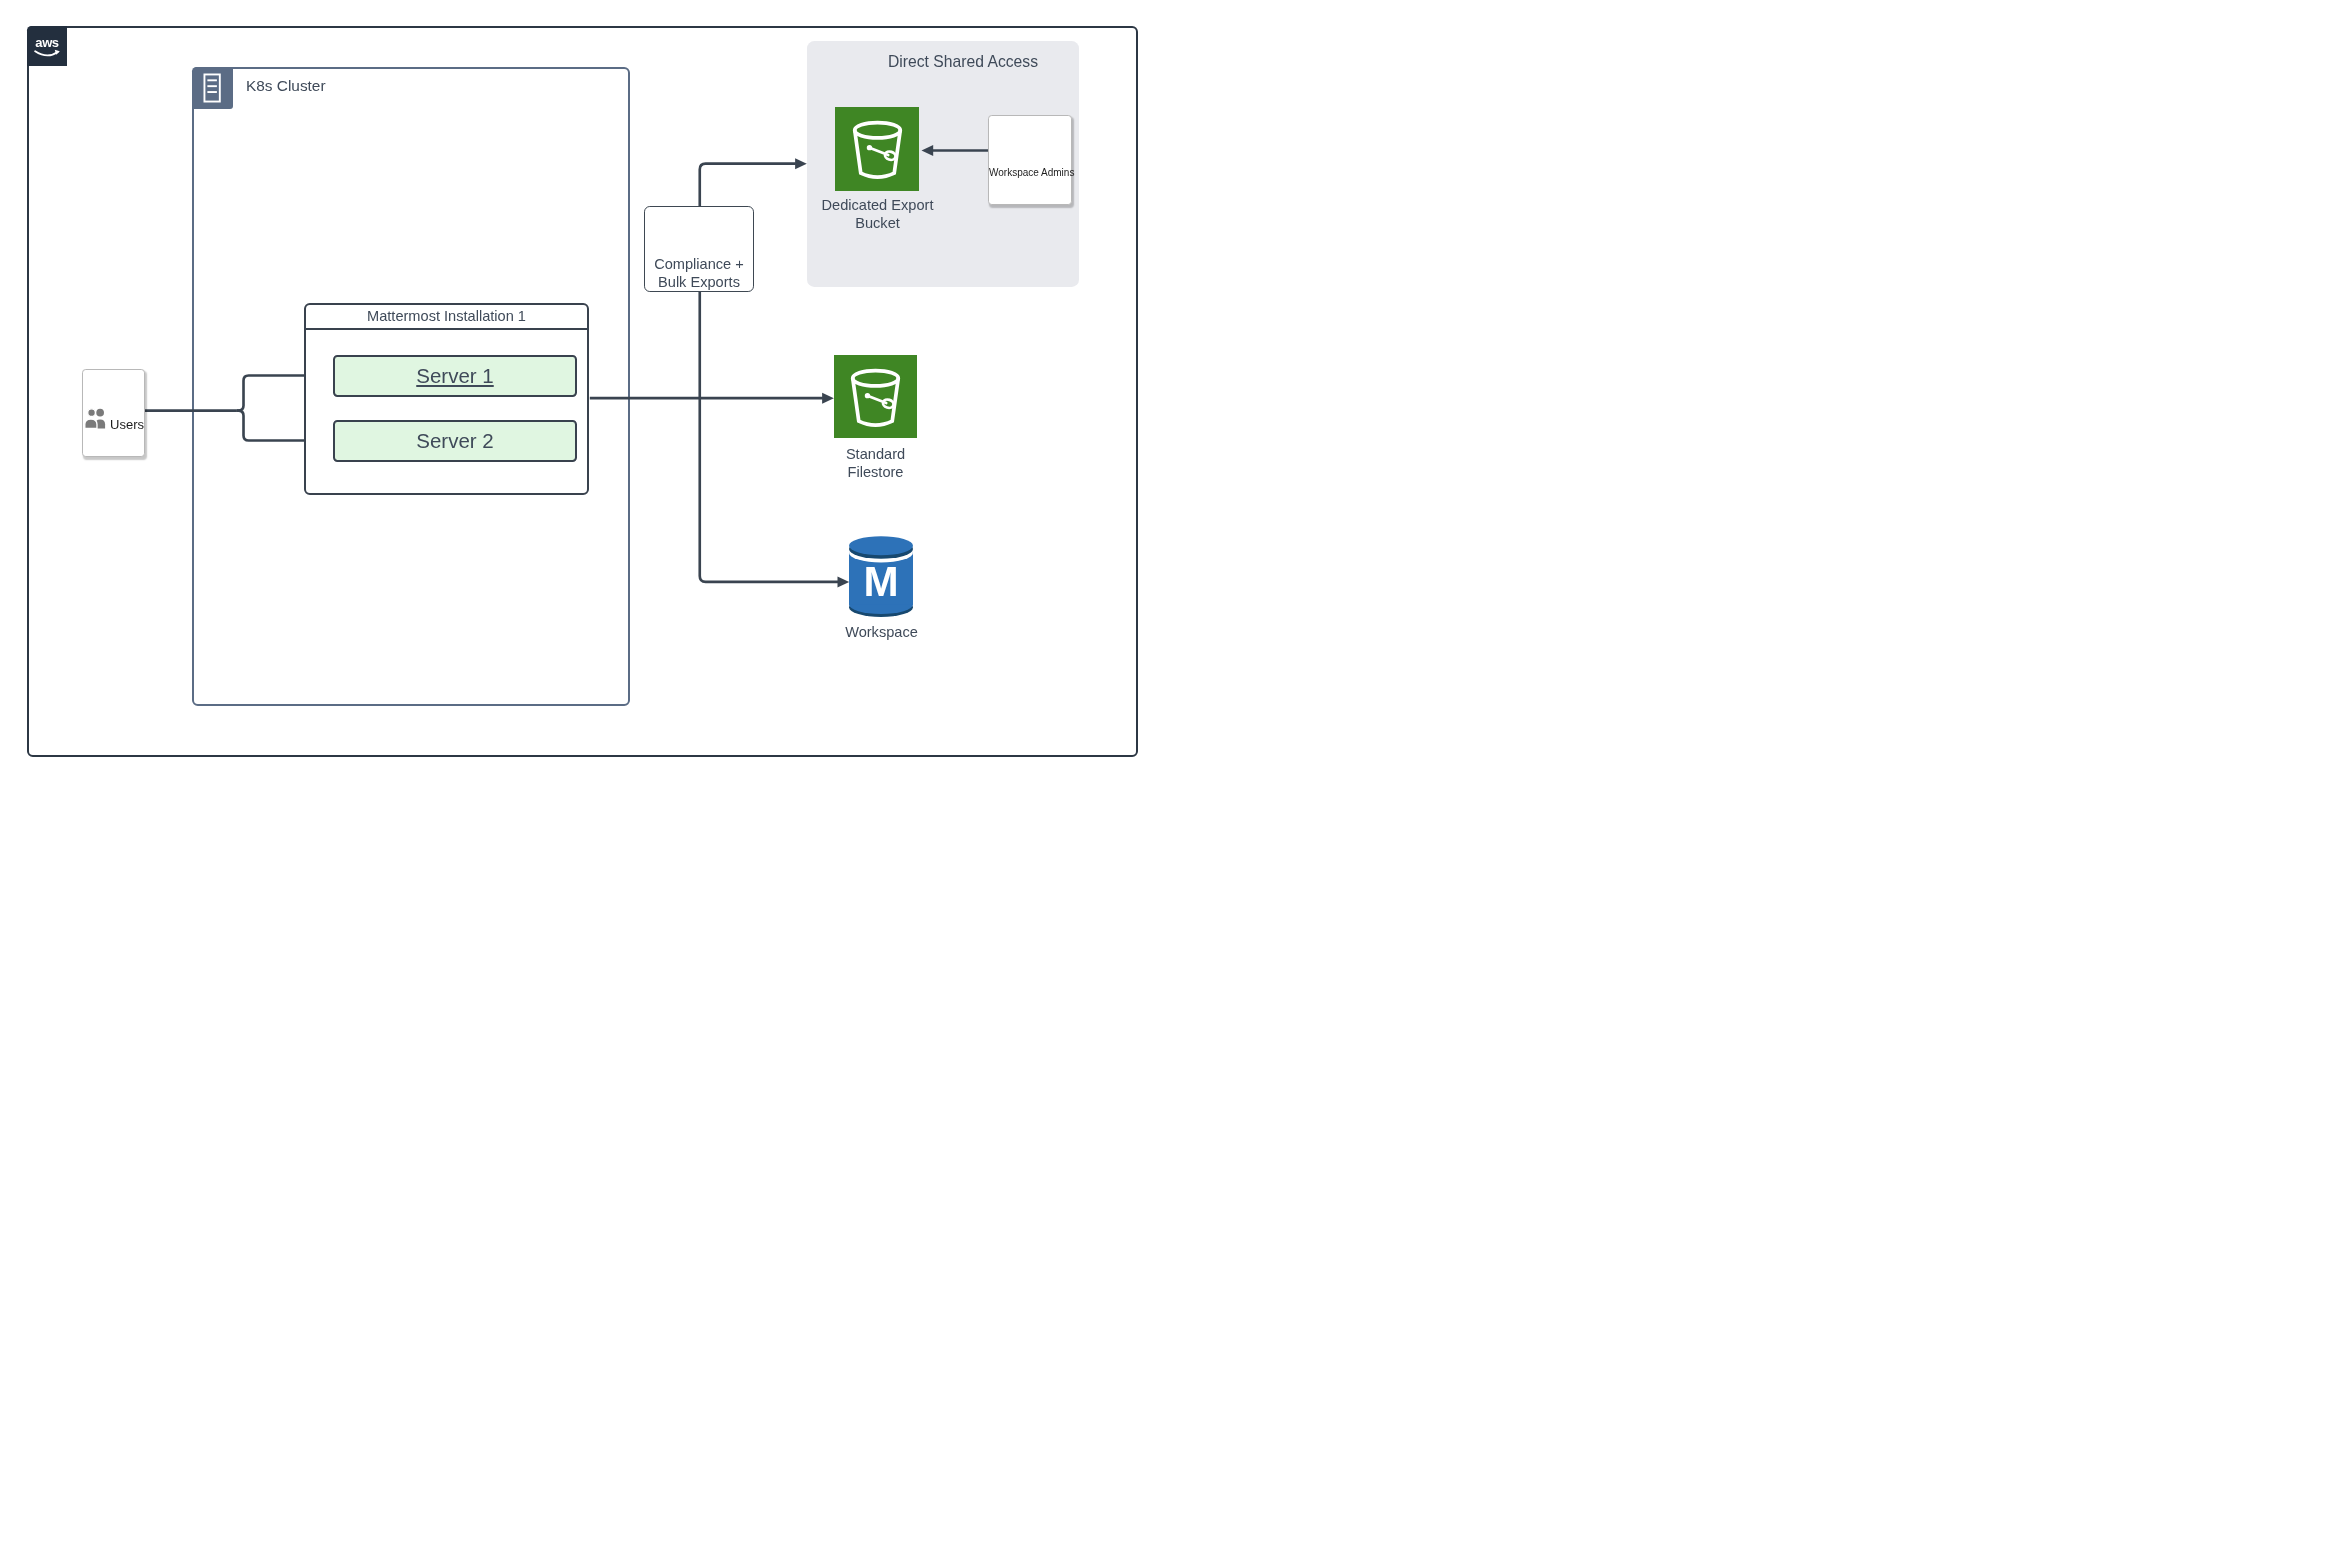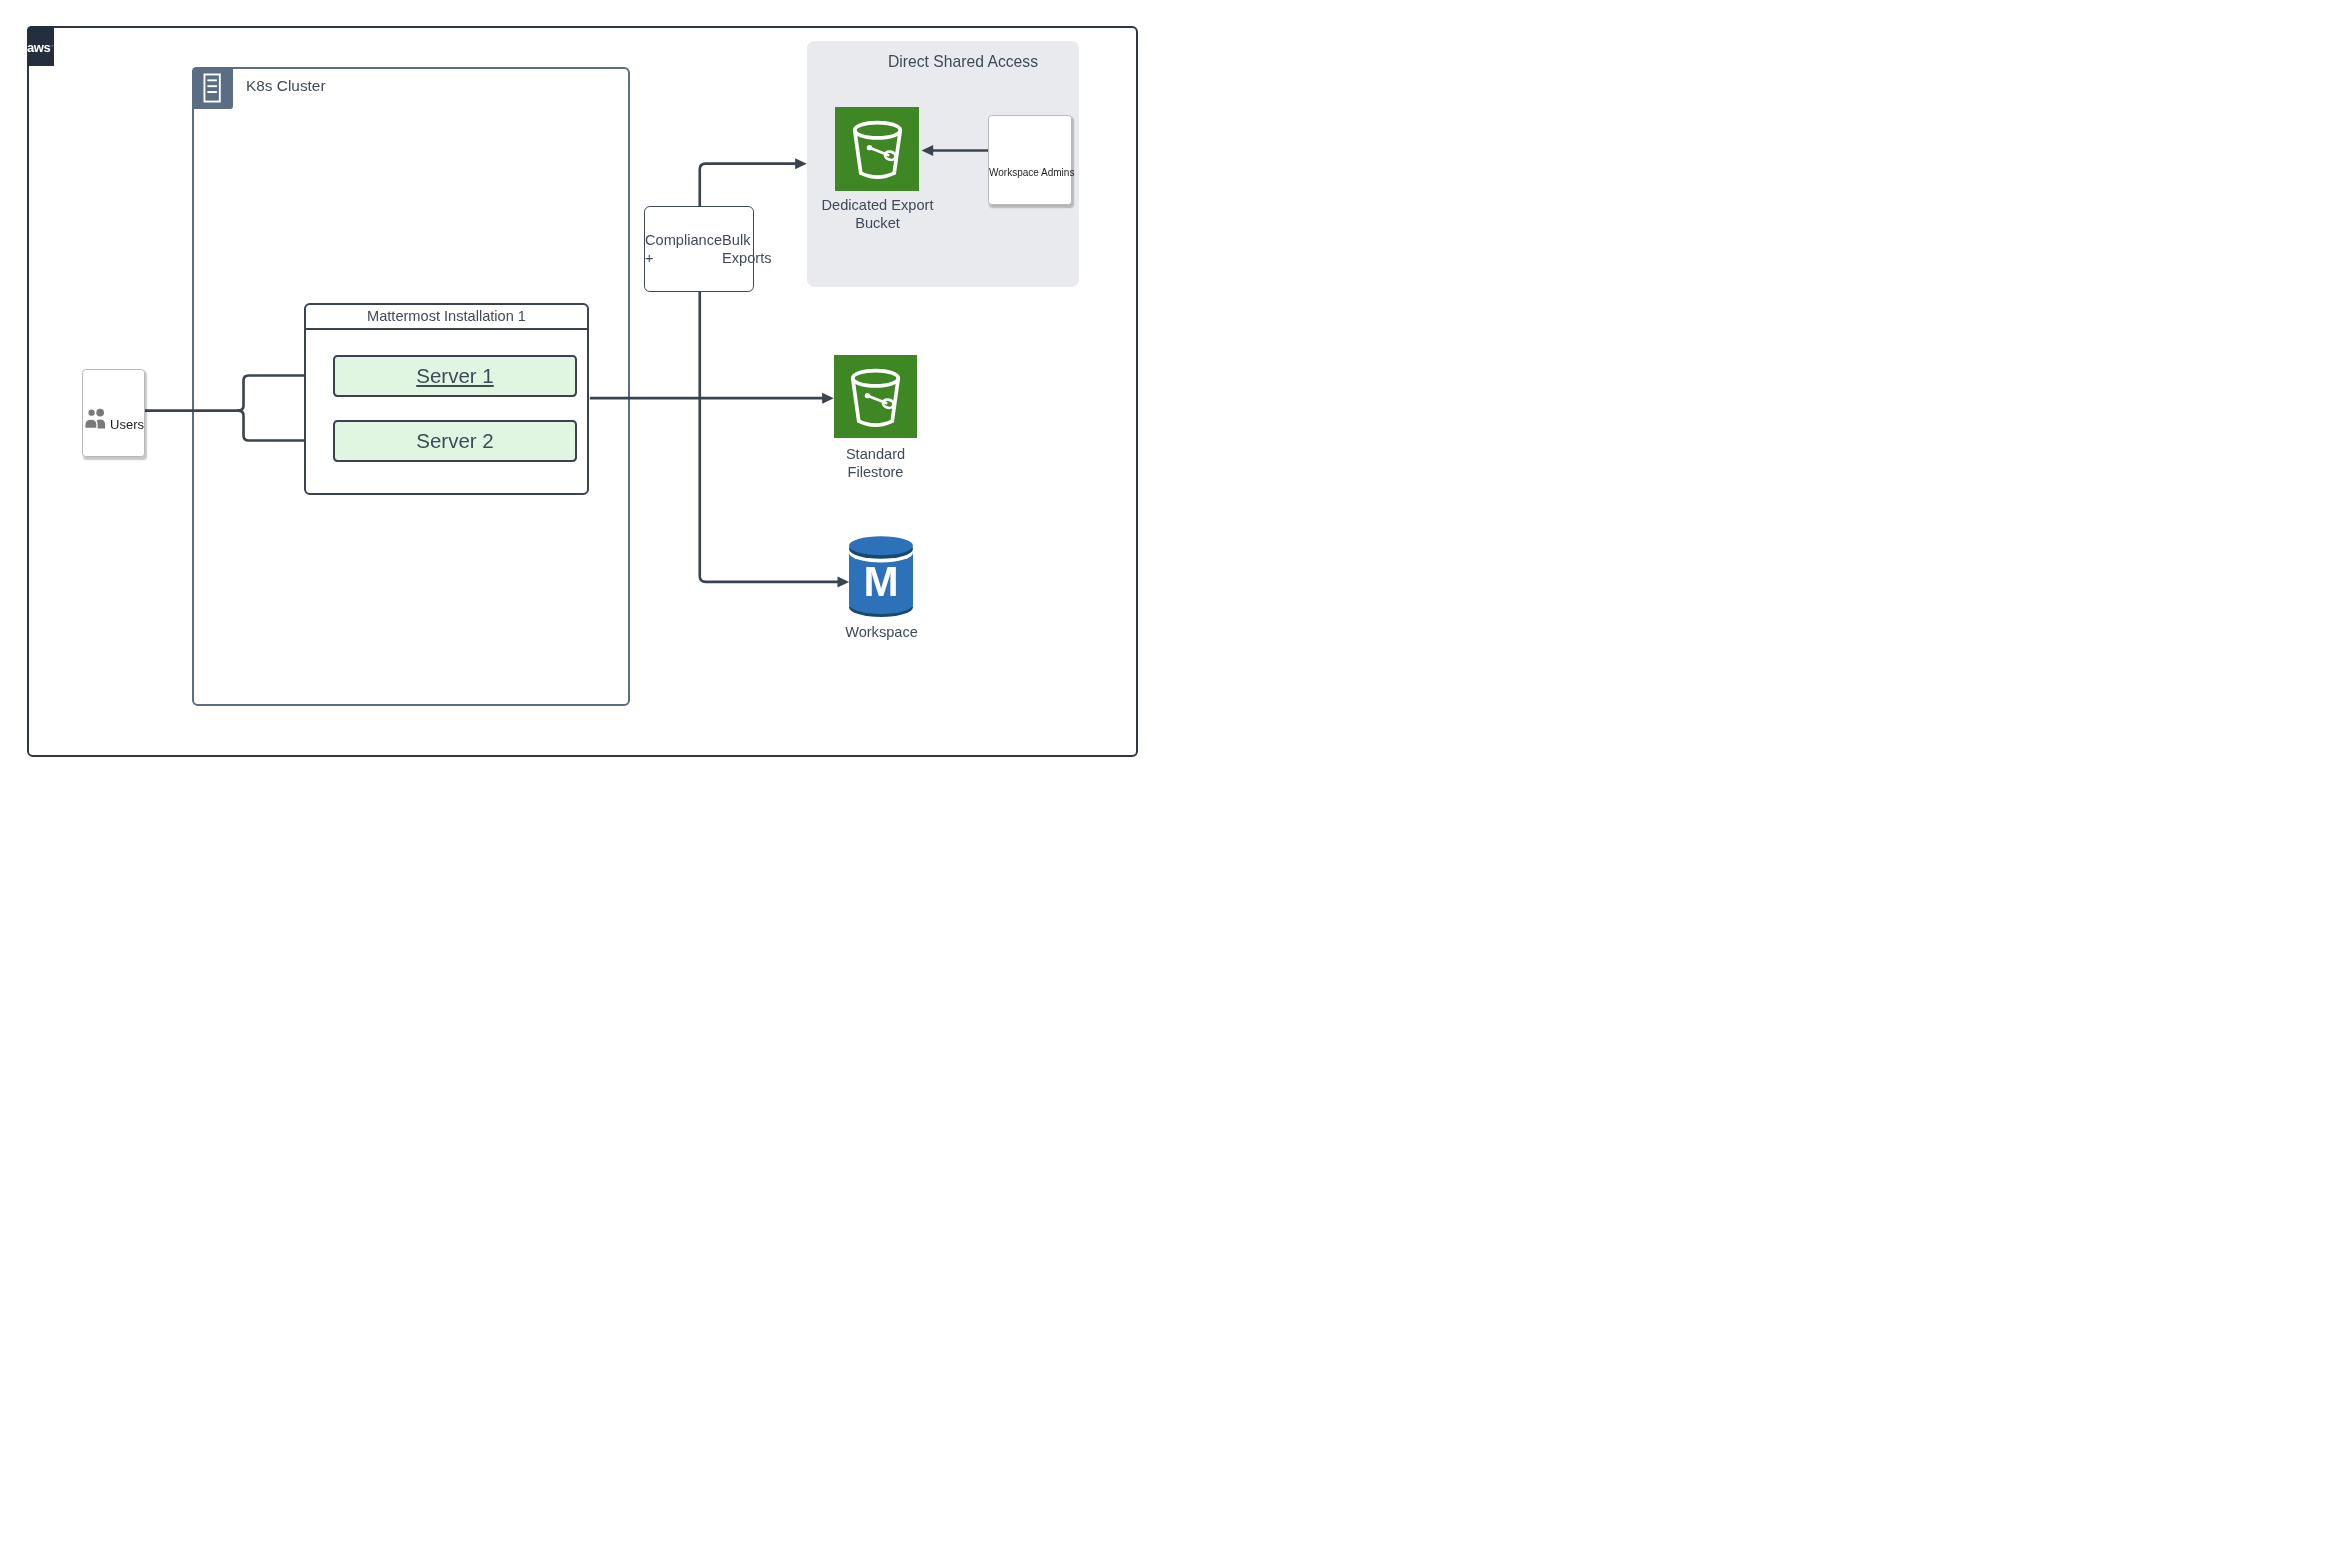--- a/index.html
+++ b/index.html
@@ -2,22 +2,22 @@
 <html style="font-size:11.7px"><head>
 <meta charset="utf-8">
 <style>
   html,body{margin:0;padding:0;background:#ffffff;}
   body{font-family:"Liberation Sans",sans-serif;}
   #canvas{position:relative;width:1165px;height:781px;background:#ffffff;overflow:hidden;}
   .abs{position:absolute;}
 
   
   .frame{left:27px;top:26px;width:1107px;height:727px;border:2.2px solid #2C3744;border-radius:5.8px;}
-  .aws-logo{left:27px;top:26px;width:27px;height:40px;background:#232F3E;border-radius:4.4px 0 0 0;
-            display:flex;flex-direction:row;align-items:center;justify-content:center;}
+  .aws-logo{left:27px;top:26px;width:40px;height:40px;background:#232F3E;border-radius:4.4px 0 0 0;
+            display:flex;flex-direction:column;align-items:center;justify-content:center;}
 
   
   .k8s-box{left:192px;top:67px;width:434px;height:635px;border:2.2px solid #5B6C85;border-radius:5.8px;}
   .k8s-tab{left:192px;top:67px;width:41px;height:42px;background:#5B6C85;border-radius:4.4px 0 2.9px 0;
            display:flex;align-items:center;justify-content:center;}
   .k8s-label{left:246px;top:77px;font-size:15.4px;color:#3F4A59;}
 
   
   .dsa-panel{left:807px;top:41px;width:272px;height:246px;background:#E9EAEE;border-radius:7.3px;}
   .dsa-title{left:807px;top:53px;width:312px;text-align:center;font-size:15.7px;color:#3F4A59;}
@@ -34,21 +34,21 @@
   
   .person-card{background:#ffffff;border:0.7px solid #B8B8B8;border-radius:3.7px;box-shadow:1.5px 2.2px 1.5px rgba(0,0,0,0.22);
                display:flex;flex-direction:row;align-items:center;}
   .users-card{left:82px;top:369px;width:61px;height:86px;}
   .users-label{font-size:13px;color:#1d1d1d;margin-top:22px;}
   .admins-card{left:988px;top:115px;width:82px;height:88px;}
   .admins-label{font-size:10px;color:#1d1d1d;margin-top:25px;white-space:nowrap;}
 
   
   .compliance{left:644px;top:206px;width:110px;height:86px;background:#ffffff;border:1.5px solid #3E4852;border-radius:5.8px;
-              display:flex;flex-direction:row;align-items:center;justify-content:space-between;box-sizing:border-box;}
+              display:flex;flex-direction:column;align-items:center;justify-content:flex-end;box-sizing:border-box;}
   .compliance div{font-size:14.6px;line-height:18px;color:#3F4A59;}
 
   
   .bucket1{left:835px;top:107px;width:84px;height:84px;}
   .bucket2{left:834px;top:355px;width:83px;height:83px;}
   .green-sq{background:#3F8624;display:flex;align-items:center;justify-content:center;}
   .node-label{text-align:center;font-size:14.6px;line-height:17.5px;color:#3F4A59;}
   .dedicated-label{left:811px;top:197px;width:133px;}
   .filestore-label{left:817px;top:446px;width:117px;}
   .db-wrap{left:849px;top:534px;width:64px;height:86px;}

